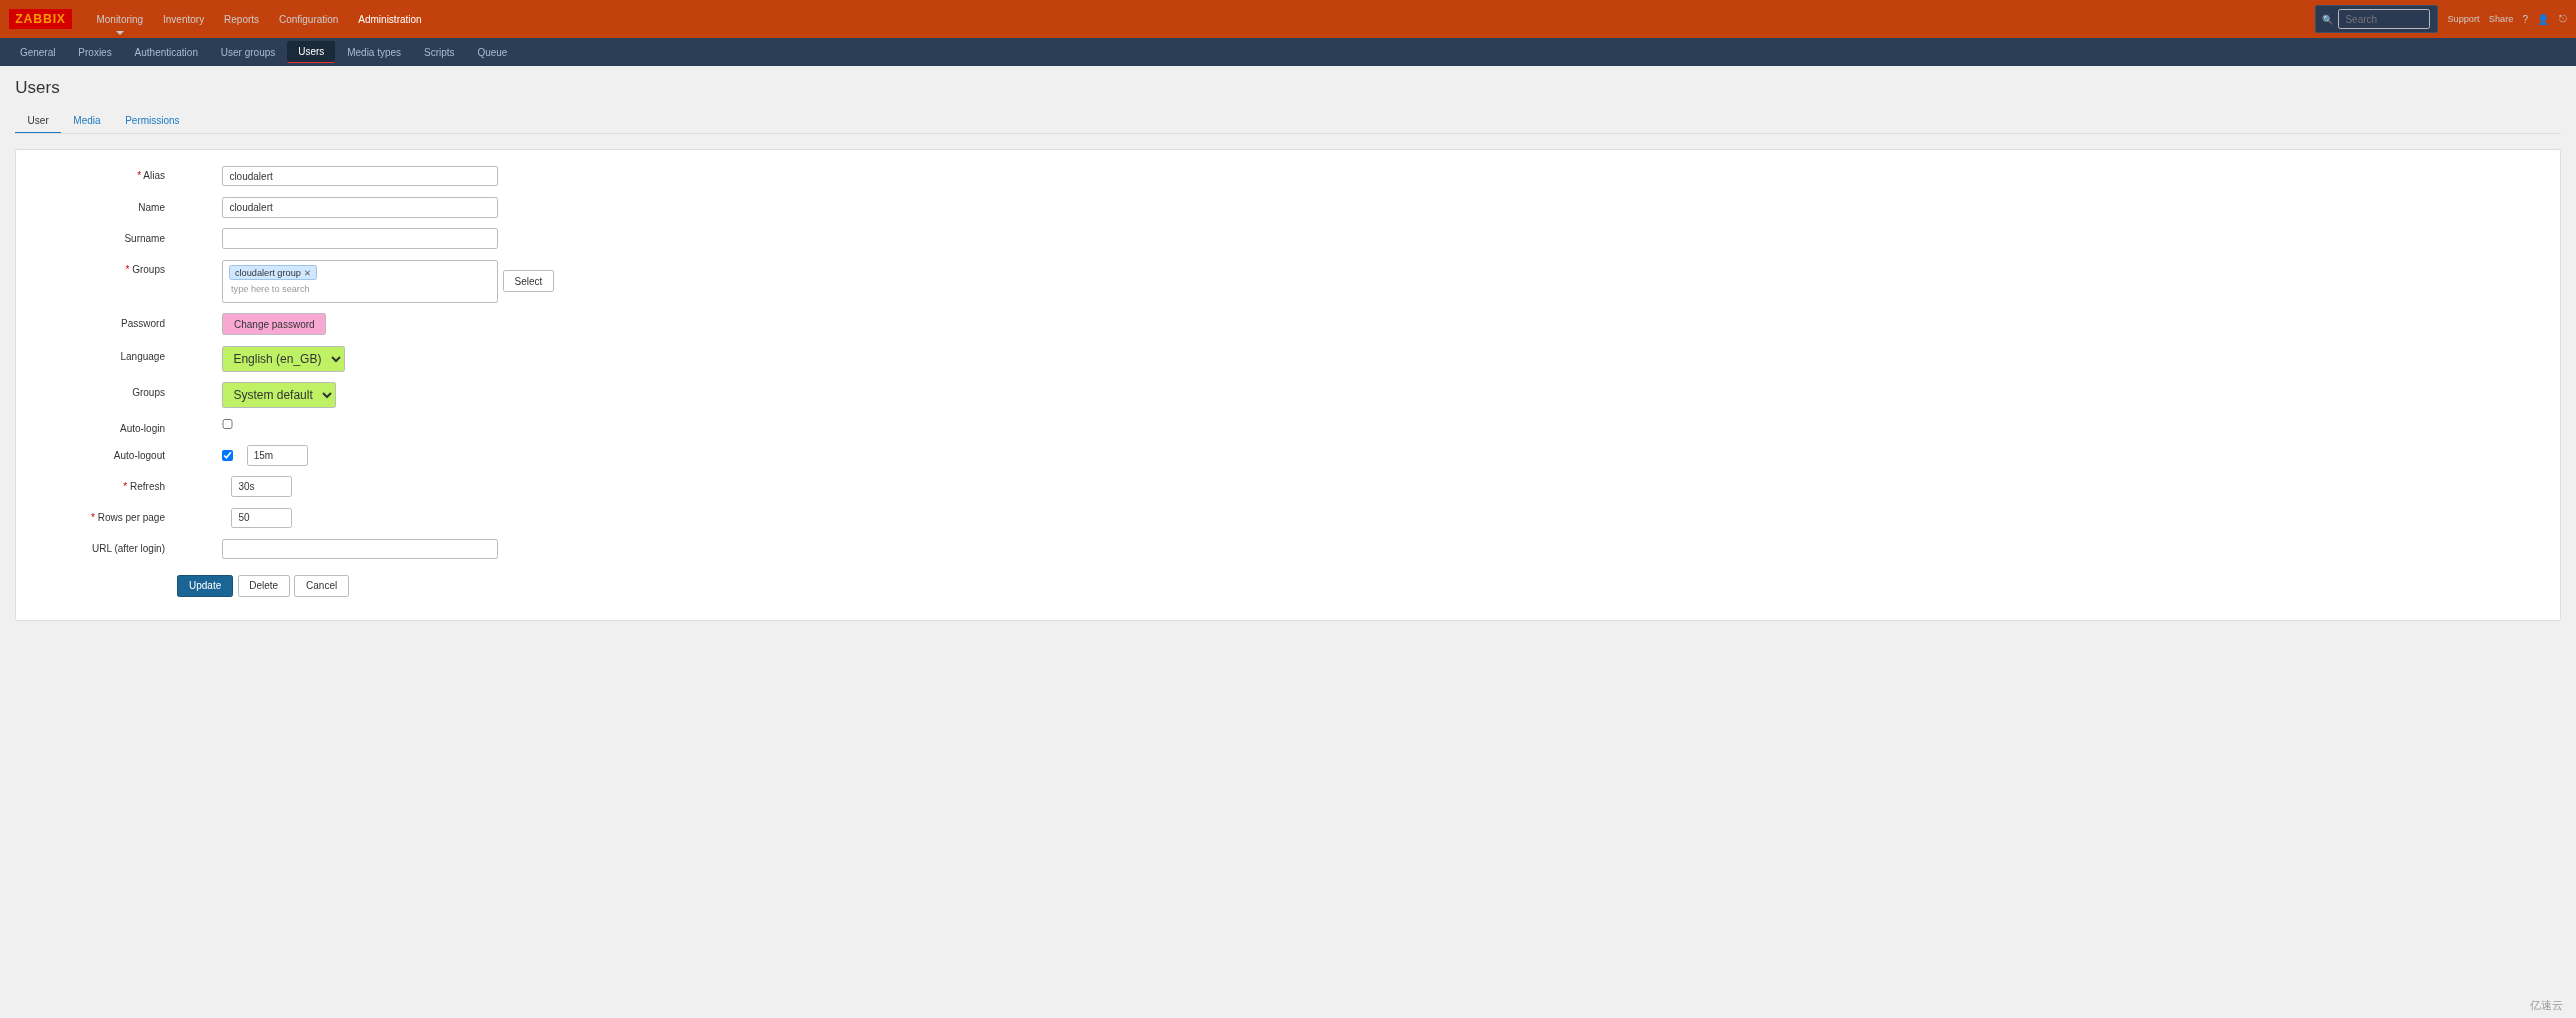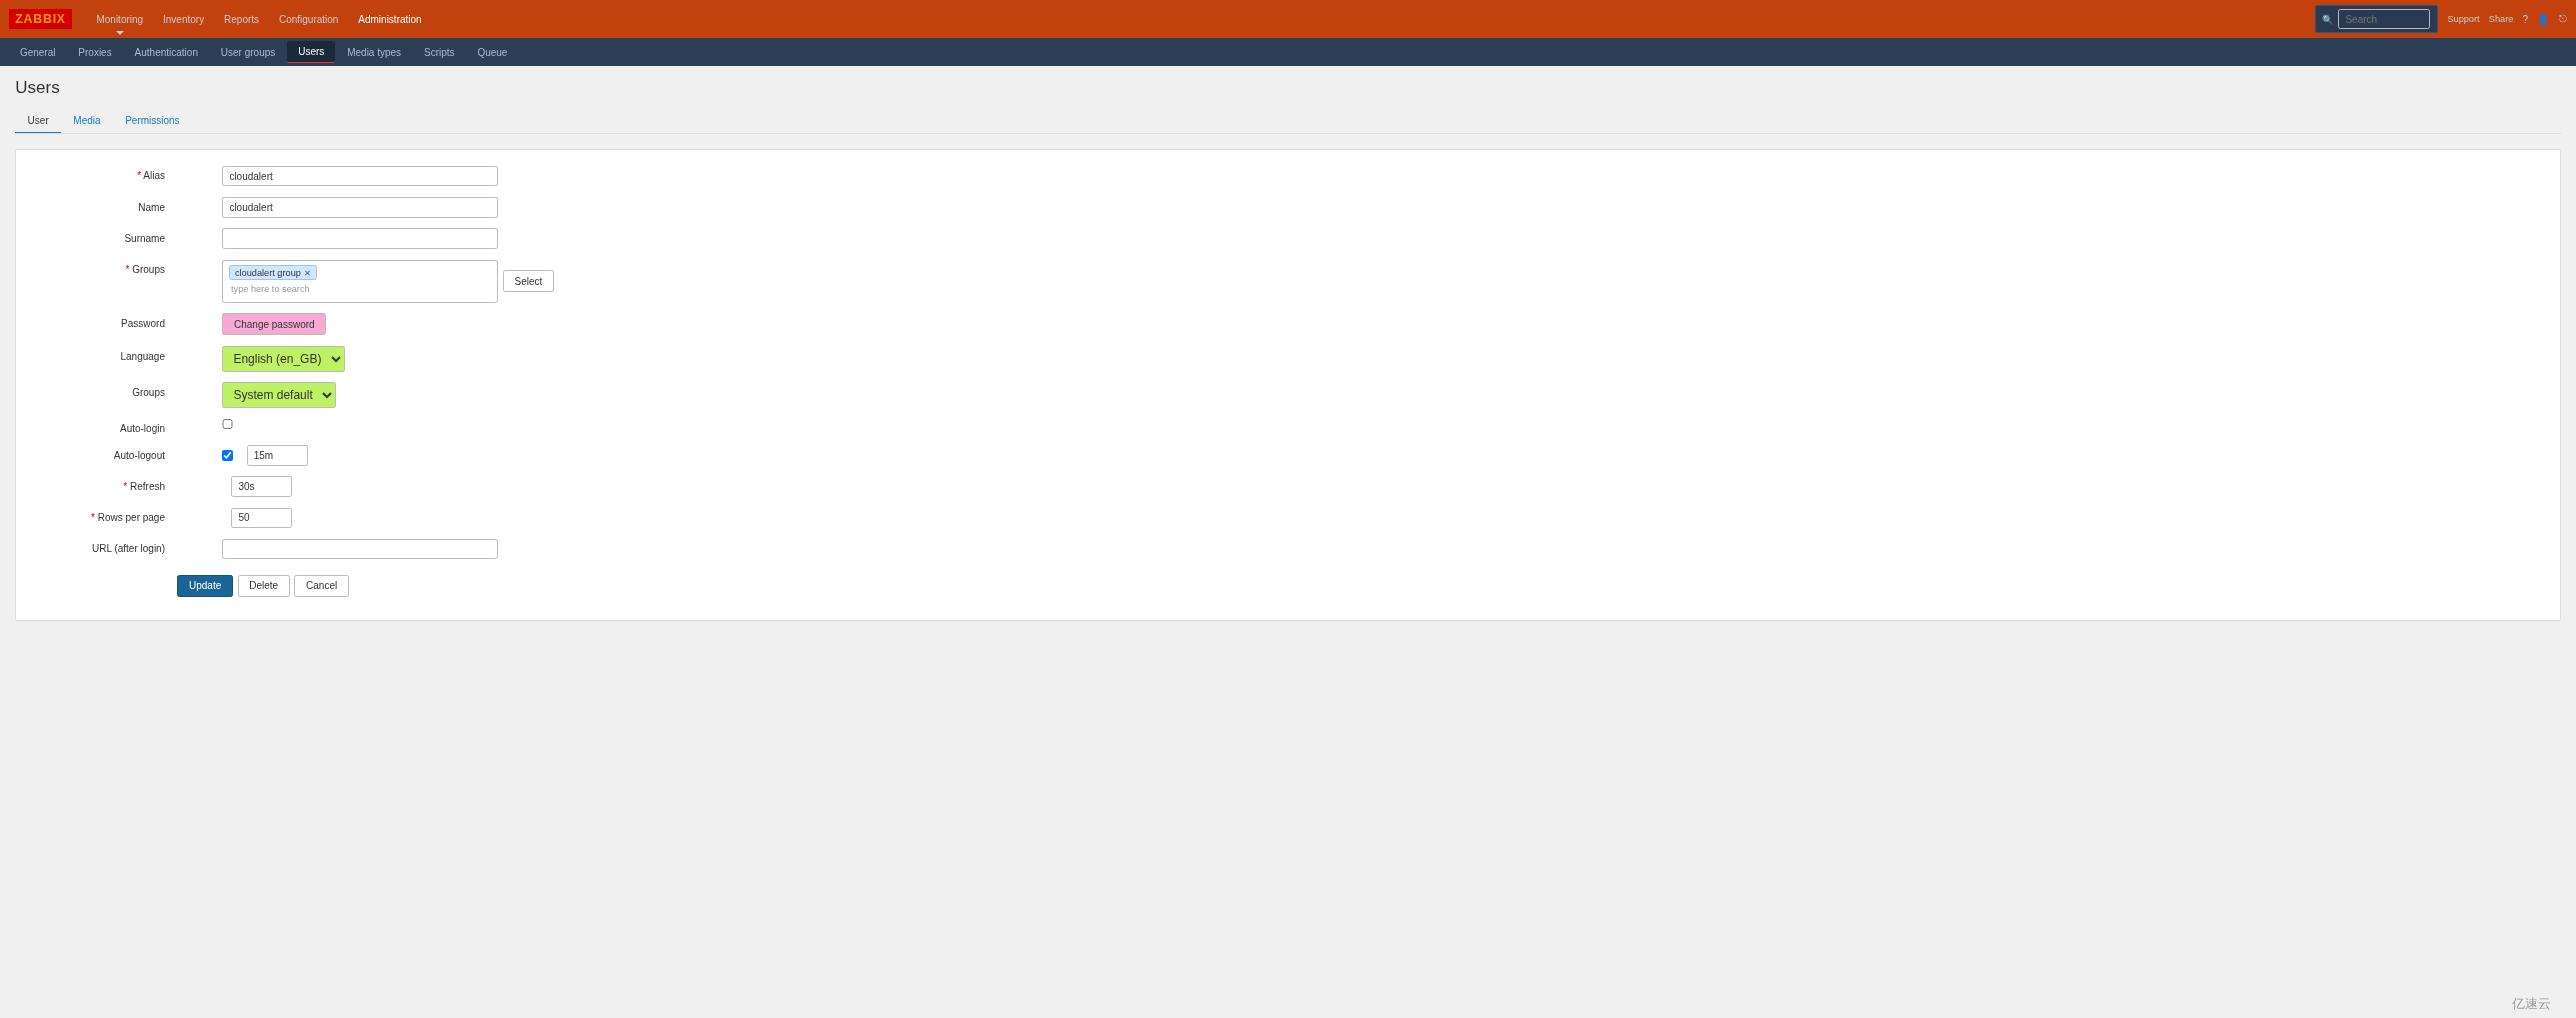--- a/index.html
+++ b/index.html
@@ -248,22 +248,22 @@
       margin-top: 15.3px;
       margin-left: 138px;
       display: flex;
       gap: 4.6px;
     }
 
     
     .watermark {
       position: fixed;
       bottom: 4.6px;
-      right: 25px;
-      font-size: 13px;
+      right: 13px;
+      font-size: 11px;
       color: #999;
     }
 
     
     .nav-arrow {
       position: relative;
     }
     .nav-arrow::after {
       content: '';
       position: absolute;

